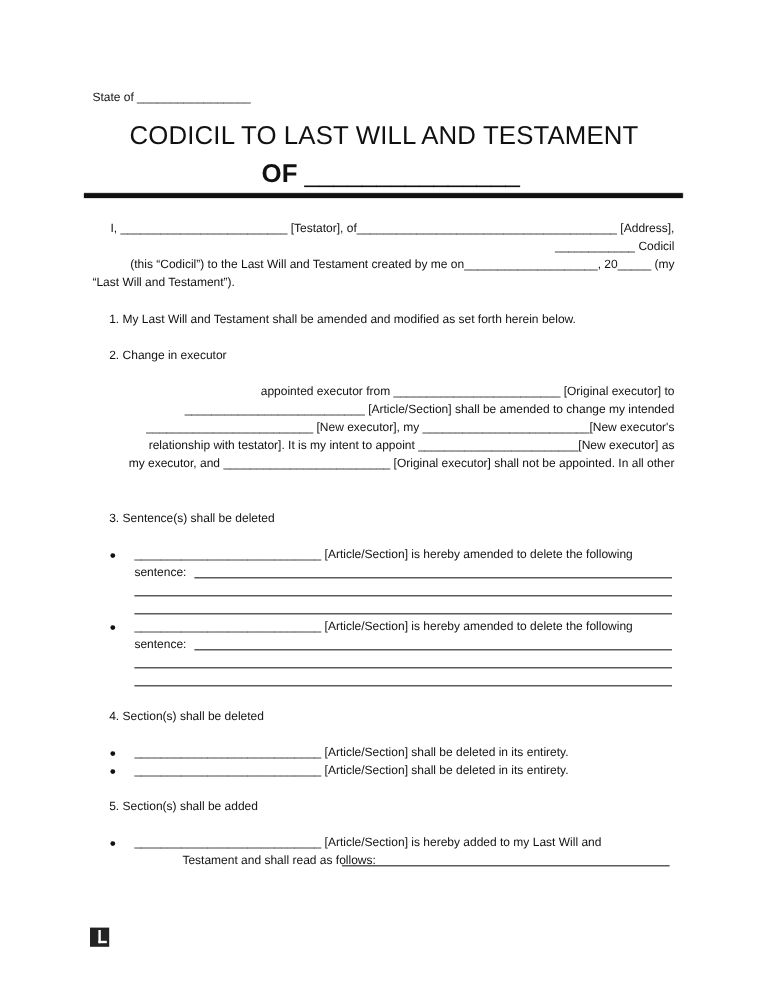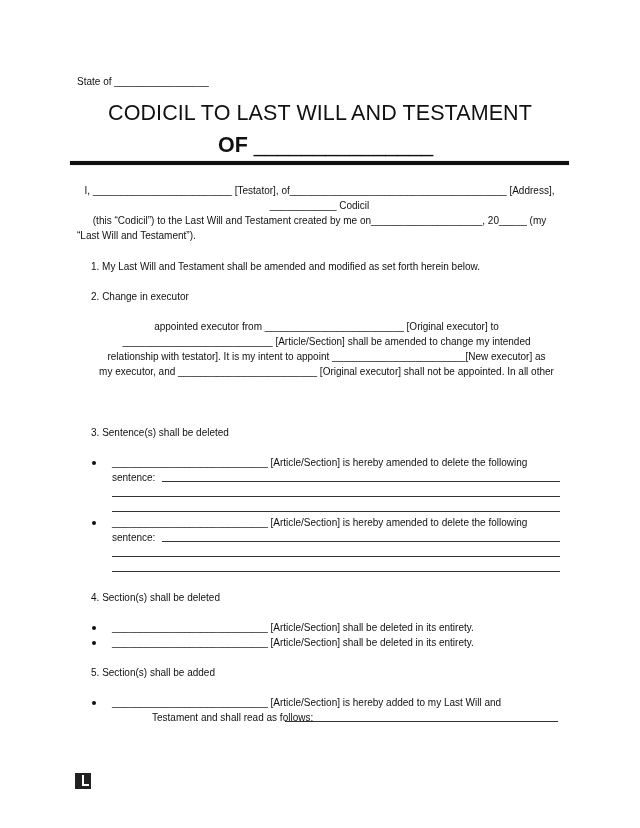--- a/index.html
+++ b/index.html
@@ -5,21 +5,21 @@
   * { margin: 0; padding: 0; box-sizing: border-box; }
   html, body { width: 640px; height: 828px; background: #ffffff; overflow: hidden; }
   body { font-family: "Liberation Sans", sans-serif; color: #111; position: relative; }
   .page { position: absolute; left: 0; top: 0; width: 640px; height: 600px; }
   .abs { position: absolute; white-space: nowrap; }
   .state { left: 77px; top: 76px; font-size: 10px; }
   .title1 { left: 0; width: 640px; text-align: center; top: 101px; font-size: 21.5px; font-weight: normal; letter-spacing: 0.1px; }
   .title2 { left: 218px; top: 133px; font-size: 21.5px; font-weight: bold; }
   .rule { position: absolute; left: 70px; top: 161px; width: 499px; height: 4px; background: #111; box-shadow: 0 0 1px #666; }
   .para { position: absolute; left: 77px; width: 485px; font-size: 10px; line-height: 15px; }
-  .para .row { display: flex; justify-content: center; white-space: nowrap; }
+  .para .row { display: flex; justify-content: flex-end; white-space: nowrap; }
   .para .row.left { justify-content: flex-start; }
   .h { font-weight: normal; }
   .cb { display: inline-block; width: 8px; height: 8px; border: 1px solid #333; vertical-align: -0px; margin: 0 7px 0 9px; }
   .sec { position: absolute; left: 91px; font-size: 10px; line-height: 15px; white-space: nowrap; }
   .bullet-row { position: absolute; left: 92px; font-size: 10px; line-height: 15px; white-space: nowrap; }
   .bullet { position: absolute; left: 0; top: 0; width: 4px; height: 4px; border-radius: 50%; background: #111; margin-top: 6px; }
   .btext { position: absolute; left: 20px; top: 0; text-align: right; }
   .line { position: absolute; left: 112px; width: 448px; height: 1px; background: #333; }
   .logo { position: absolute; left: 75px; top: 773px; width: 16px; height: 16px; background: #222; }
   .logo .inner { position: absolute; left: 7px; top: 2px; width: 7px; height: 11px; border-left: 2px solid #fff; border-bottom: 2px solid #fff; }
@@ -64,20 +64,24 @@
     <span class="h">Change in executor</span>
   </div>
   <div class="para" style="top:319px; left:91px; width:471px;">
     <div class="row">
         <span>appointed executor from _________________________ [Original executor] to</span>
         <span></span>
       </div>
     <div class="row">
         <span>___________________________ [Article/Section] shall be amended to change my intended</span>
         <span></span>
+      </div>
+    <div class="row">
+        <span>_________________________ [New executor], my _________________________</span>
+        <span>[New executor's</span>
       </div>
     <div class="row">
         <span>relationship with testator]. It is my intent to appoint ________________________</span>
         <span>[New executor] as</span>
       </div>
     <div class="row">
         <span>my executor, and _________________________ [Original executor] shall not be appointed. In all other</span>
         <span></span>
       </div>
   </div>

